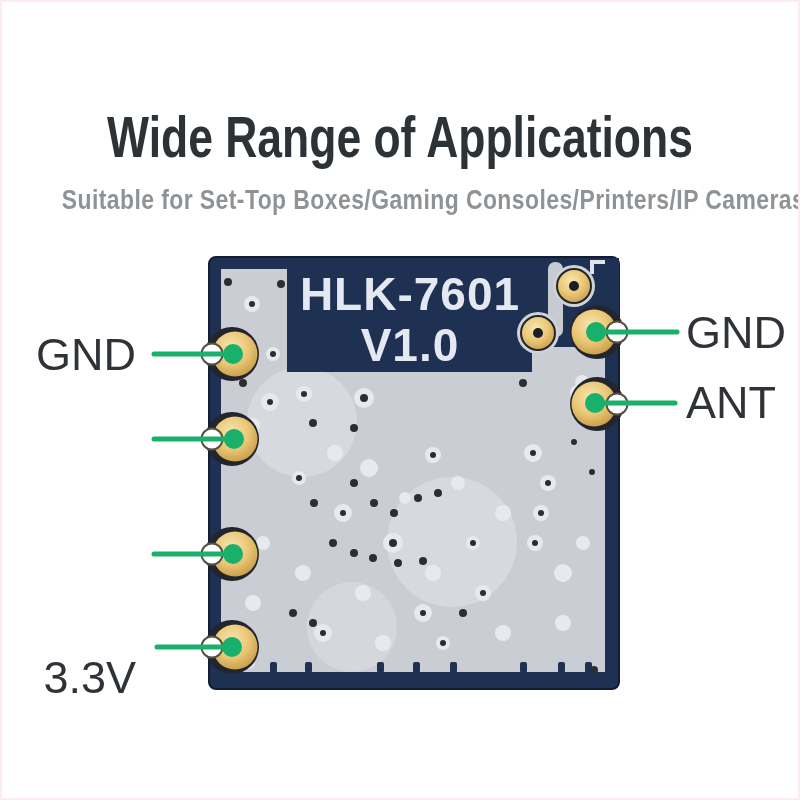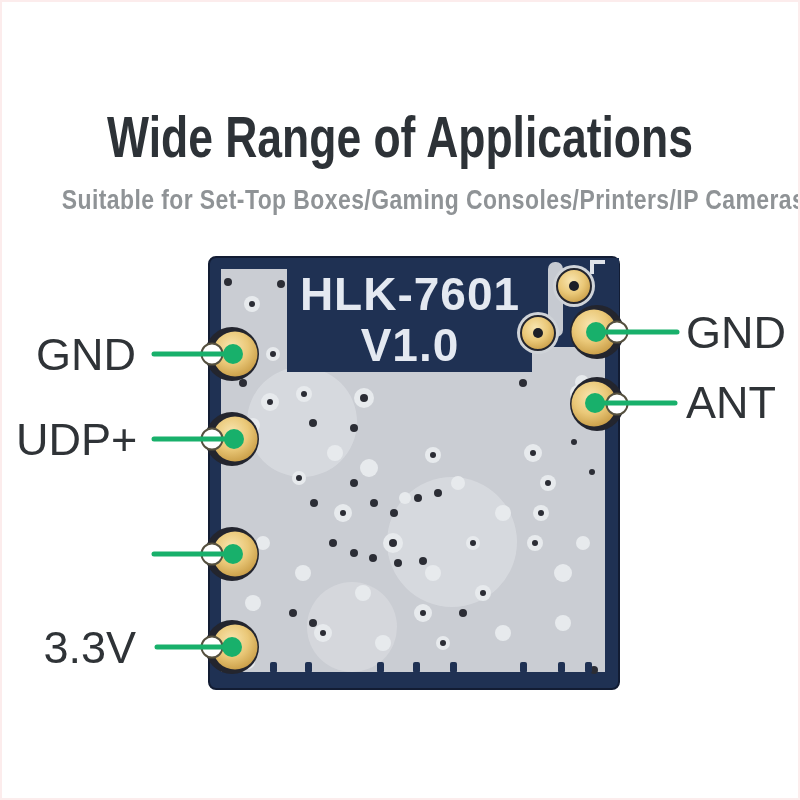--- a/index.html
+++ b/index.html
@@ -28,22 +28,21 @@
 </style>
 </head>
 <body>
 
 <div id="page">
 
   <div class="title">Wide Range of Applications</div>
   <div class="subtitle">Suitable for Set-Top Boxes/Gaming Consoles/Printers/IP Cameras...</div>
 
   <div class="pin-label pl-left" style="top:330px">GND</div>
-  <div class="pin-label pl-left" style="top:415px">UDP+</div>
-  <div class="pin-label pl-left" style="top:623px">3.3V</div>
+  <div class="pin-label pl-left" style="top:653px">3.3V</div>
   <div class="pin-label pl-right" style="top:308px">GND</div>
   <div class="pin-label pl-right" style="top:378px">ANT</div>
 
   <svg id="module-svg" width="800" height="460" viewBox="0 0 800 460">
     <defs>
       <radialGradient id="gold" cx="42%" cy="35%" r="75%">
         <stop offset="0%" stop-color="#f8e5b0"></stop>
         <stop offset="50%" stop-color="#eac878"></stop>
         <stop offset="100%" stop-color="#c2943c"></stop>
       </radialGradient>

